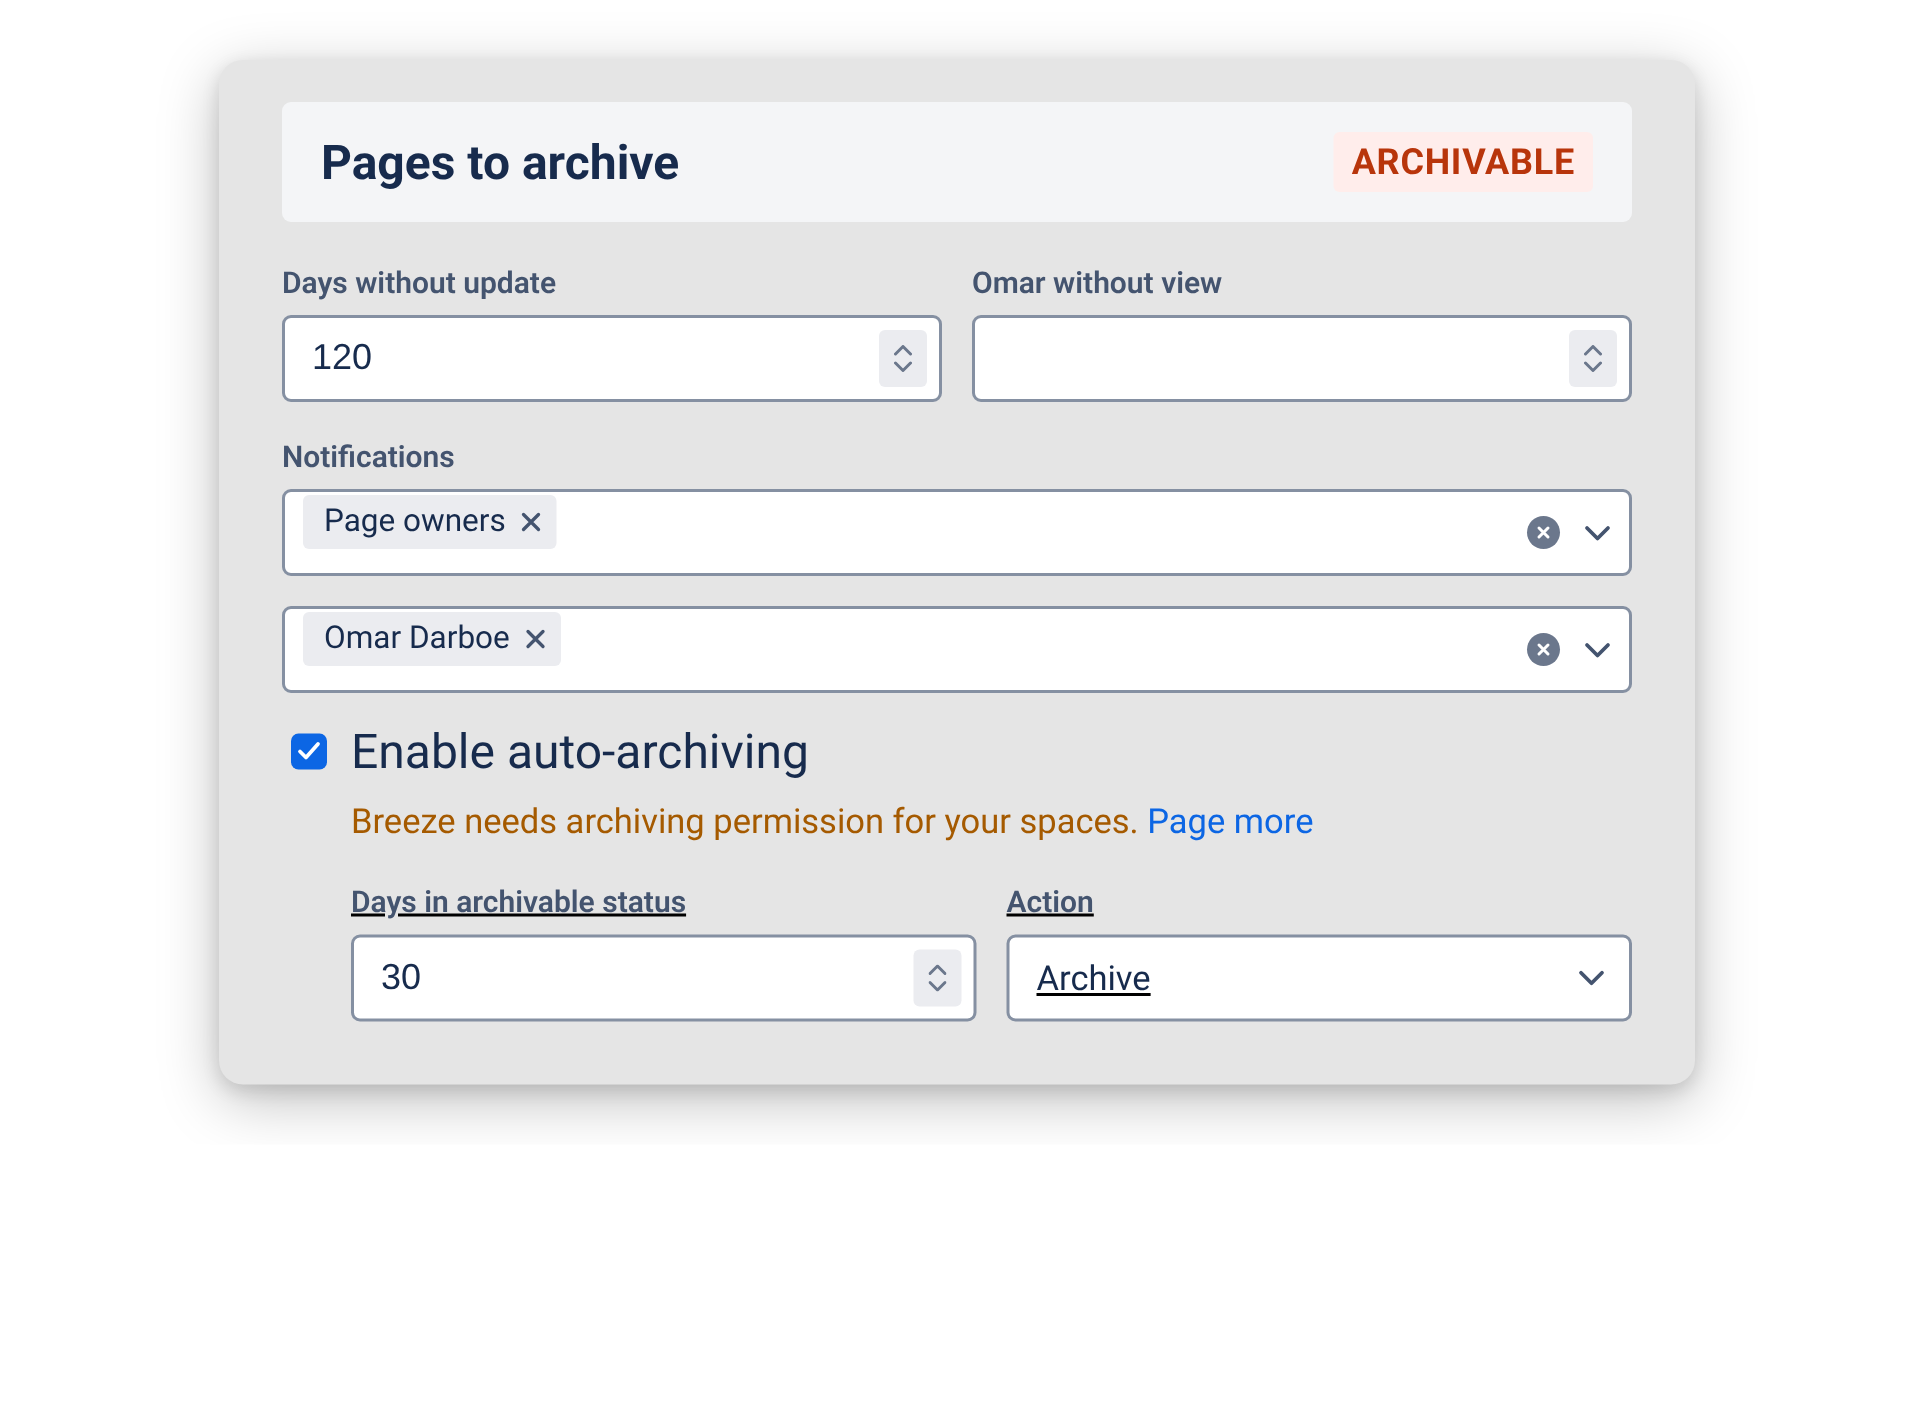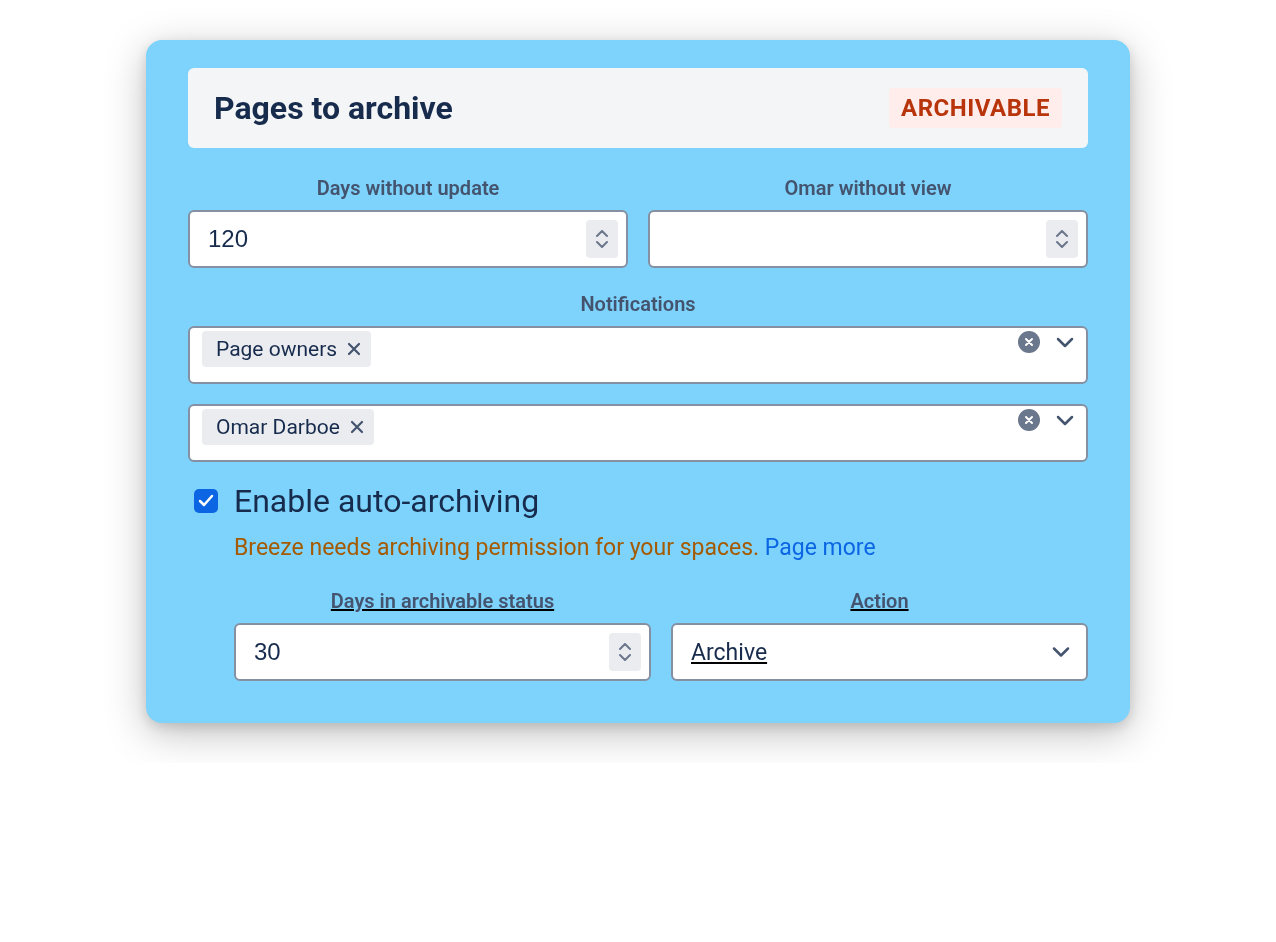--- a/index.html
+++ b/index.html
@@ -10,21 +10,21 @@
     body {
       font-family: -apple-system, BlinkMacSystemFont, "Segoe UI", Roboto, "Helvetica Neue", Arial, sans-serif;
       background: #ffffff;
       padding: 40px;
       display: flex;
       justify-content: center;
       align-items: flex-start;
     }
     .card {
       width: 984px;
-      background: #7dd3fc;
+      background: #e5e5e5;
       border-radius: 16px;
       box-shadow: 0 10px 40px rgba(0,0,0,0.25), 0 4px 12px rgba(0,0,0,0.12);
       padding: 28px 42px 42px 42px;
     }
     .header-bar {
       background: #F4F5F7;
       border-radius: 6px;
       padding: 20px 26px;
       display: flex;
       justify-content: space-between;
@@ -56,21 +56,20 @@
       flex-direction: column;
     }
     .field.half {
       flex: 1;
     }
     .field-label {
       font-size: 20px;
       font-weight: 600;
       color: #44546F;
       margin-bottom: 10px;
-      text-align: center;
     }
     .number-input {
       position: relative;
       width: 100%;
     }
     .number-input input {
       width: 100%;
       height: 58px;
       border: 2px solid #8590A2;
       border-radius: 6px;
@@ -97,22 +96,22 @@
       gap: 2px;
     }
     .stepper svg {
       display: block;
     }
     .multiselect {
       border: 2px solid #8590A2;
       border-radius: 6px;
       height: 58px;
       display: flex;
-      align-items: flex-start;
-      padding: 3px 12px;
+      align-items: flex-end;
+      padding: 16px 12px;
       gap: 8px;
       position: relative;
       background: #fff;
     }
     .multiselect.full {
       width: 100%;
     }
     .tag {
       background: #EBECF0;
       border-radius: 4px;

